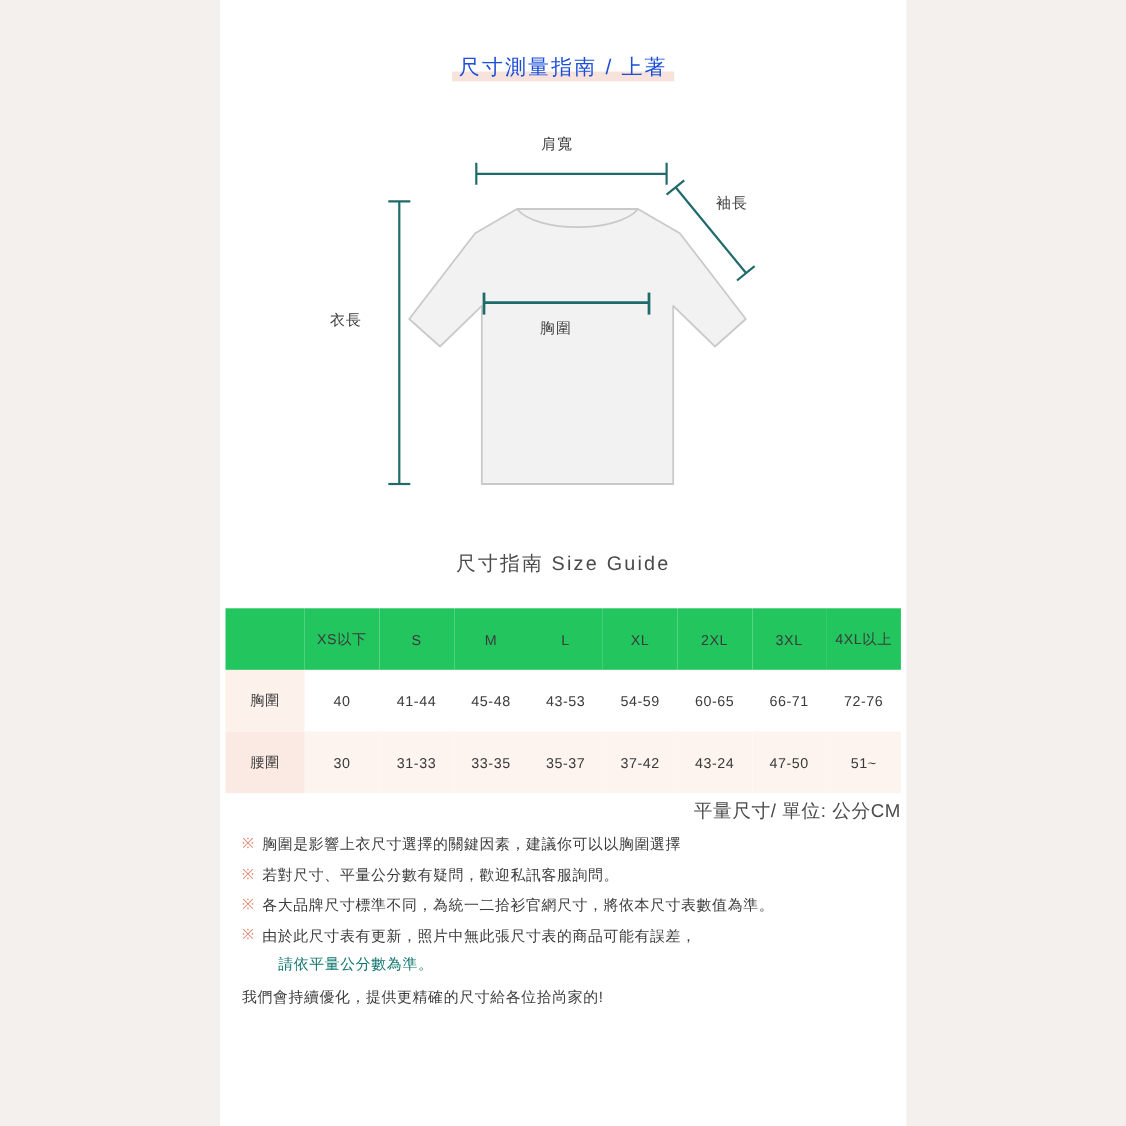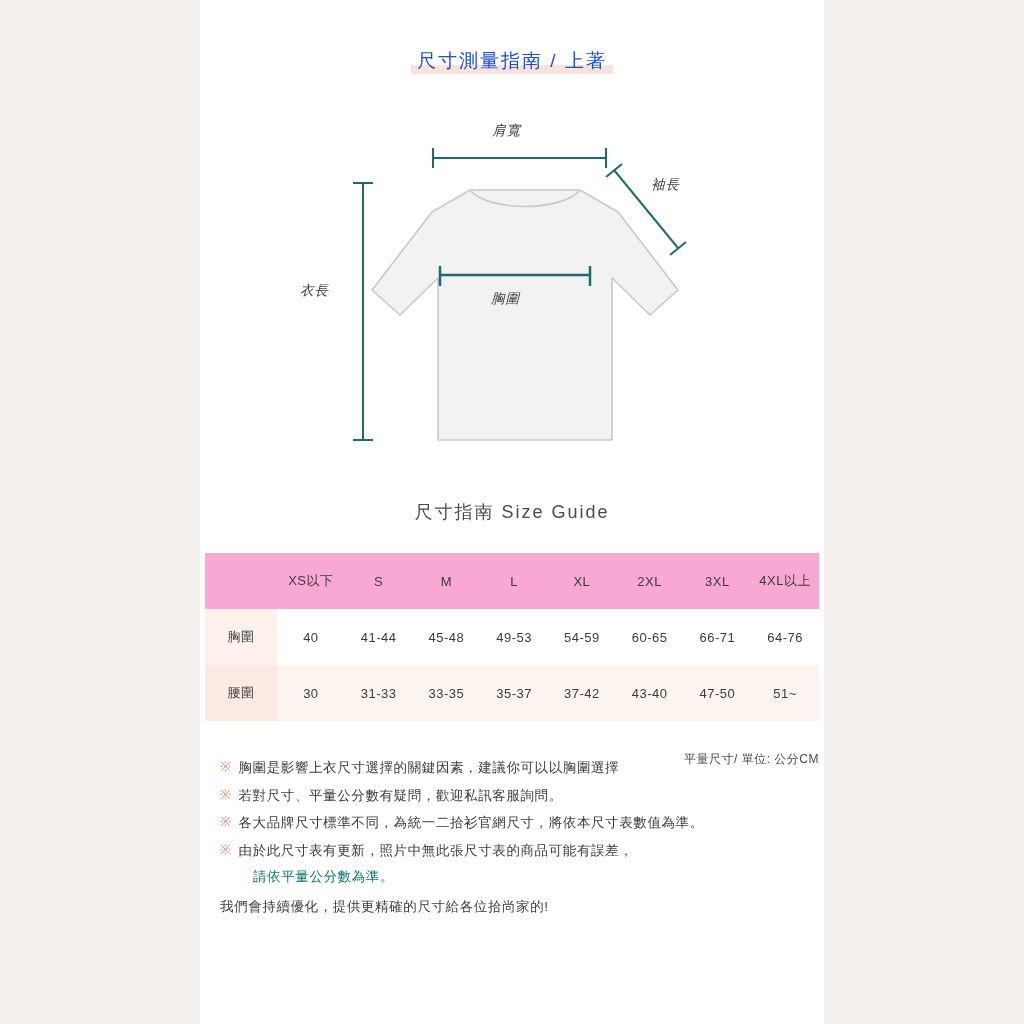--- a/index.html
+++ b/index.html
@@ -53,21 +53,20 @@
     z-index: 1;
   }
 
   
   .illus {
     position: absolute;
     left: 0;
     top: 100px;
     width: 624px;
     height: 360px;
-    font-style: italic;
   }
   .illus svg { display: block; }
 
   .lbl {
     position: absolute;
     font-size: 13.5px;
     color: #3d3d3d;
     letter-spacing: 1px;
     white-space: nowrap;
   }
@@ -105,34 +104,33 @@
     height: 54px;
     letter-spacing: 0.5px;
   }
   .table .col-head { width: 70px; }
   .row-head {
     background: #fbefea;
     font-size: 13.5px;
     color: #3b3b3b;
     letter-spacing: 1px;
   }
-  tr.head-row td { background: #f9a8d4; }
+  tr.head-row td { background: #22c55e; }
   tr.row-alt td  { background: #fdf4f0; text-align: center; }
   tr.row-plain td { background: #ffffff; }
   tr.row-alt td.row-head { background: #fbeae3; }
   tr.row-plain td.row-head { background: #fdf1ec; }
 
   .table-note {
     position: absolute;
     right: 5px;
     top: 726px;
-    font-size: 12px;
+    font-size: 17px;
     color: #4a4a4a;
     letter-spacing: 0.5px;
-    margin-top: 25px;
   }
 
   
   .notes {
     position: absolute;
     left: 20px;
     top: 758px;
     width: 600px;
   }
   .note {
@@ -230,34 +228,34 @@
         <td>XL</td>
         <td>2XL</td>
         <td>3XL</td>
         <td>4XL以上</td>
       </tr>
       <tr class="row-plain">
         <td class="col-head row-head">胸圍</td>
         <td>40</td>
         <td>41-44</td>
         <td>45-48</td>
-        <td>49-53</td>
+        <td>43-53</td>
         <td>54-59</td>
         <td>60-65</td>
         <td>66-71</td>
-        <td>64-76</td>
+        <td>72-76</td>
       </tr>
       <tr class="row-alt">
         <td class="col-head row-head">腰圍</td>
         <td>30</td>
         <td>31-33</td>
         <td>33-35</td>
         <td>35-37</td>
         <td>37-42</td>
-        <td>43-40</td>
+        <td>43-24</td>
         <td>47-50</td>
         <td>51~</td>
       </tr>
     </tbody>
   </table>
 
   <div class="table-note">平量尺寸/ 單位: 公分CM</div>
 
   <div class="notes">
     <div class="note">

